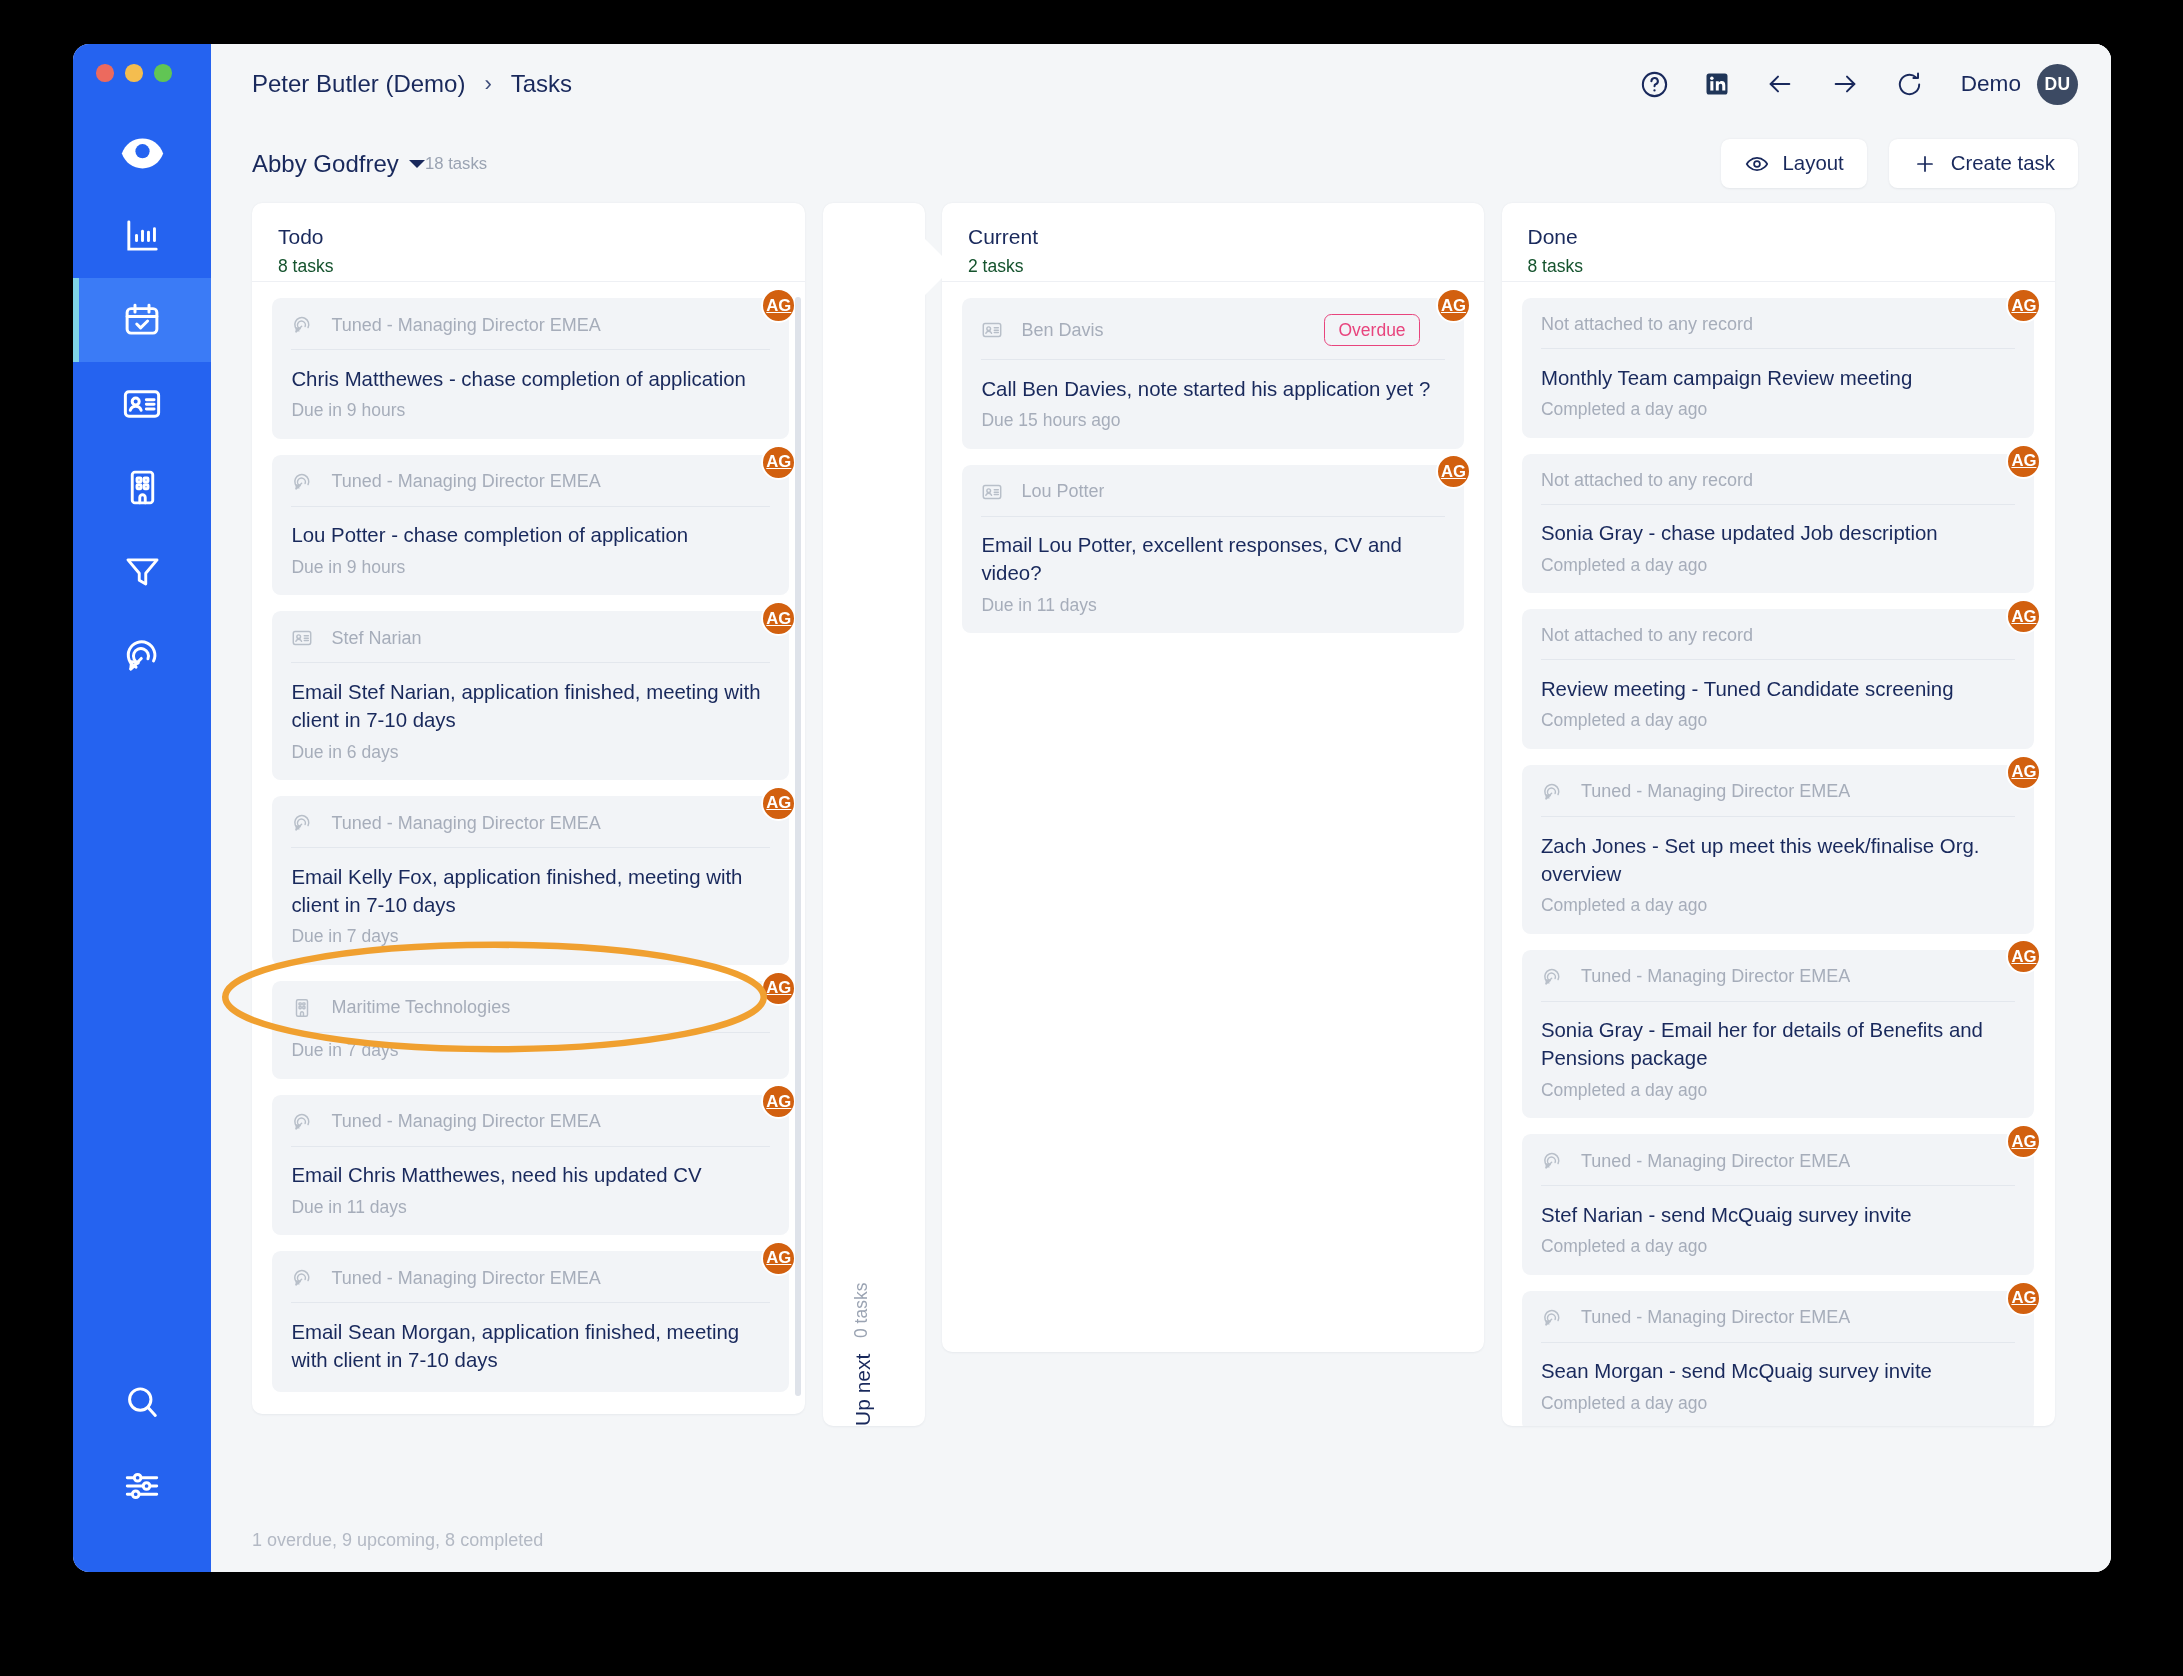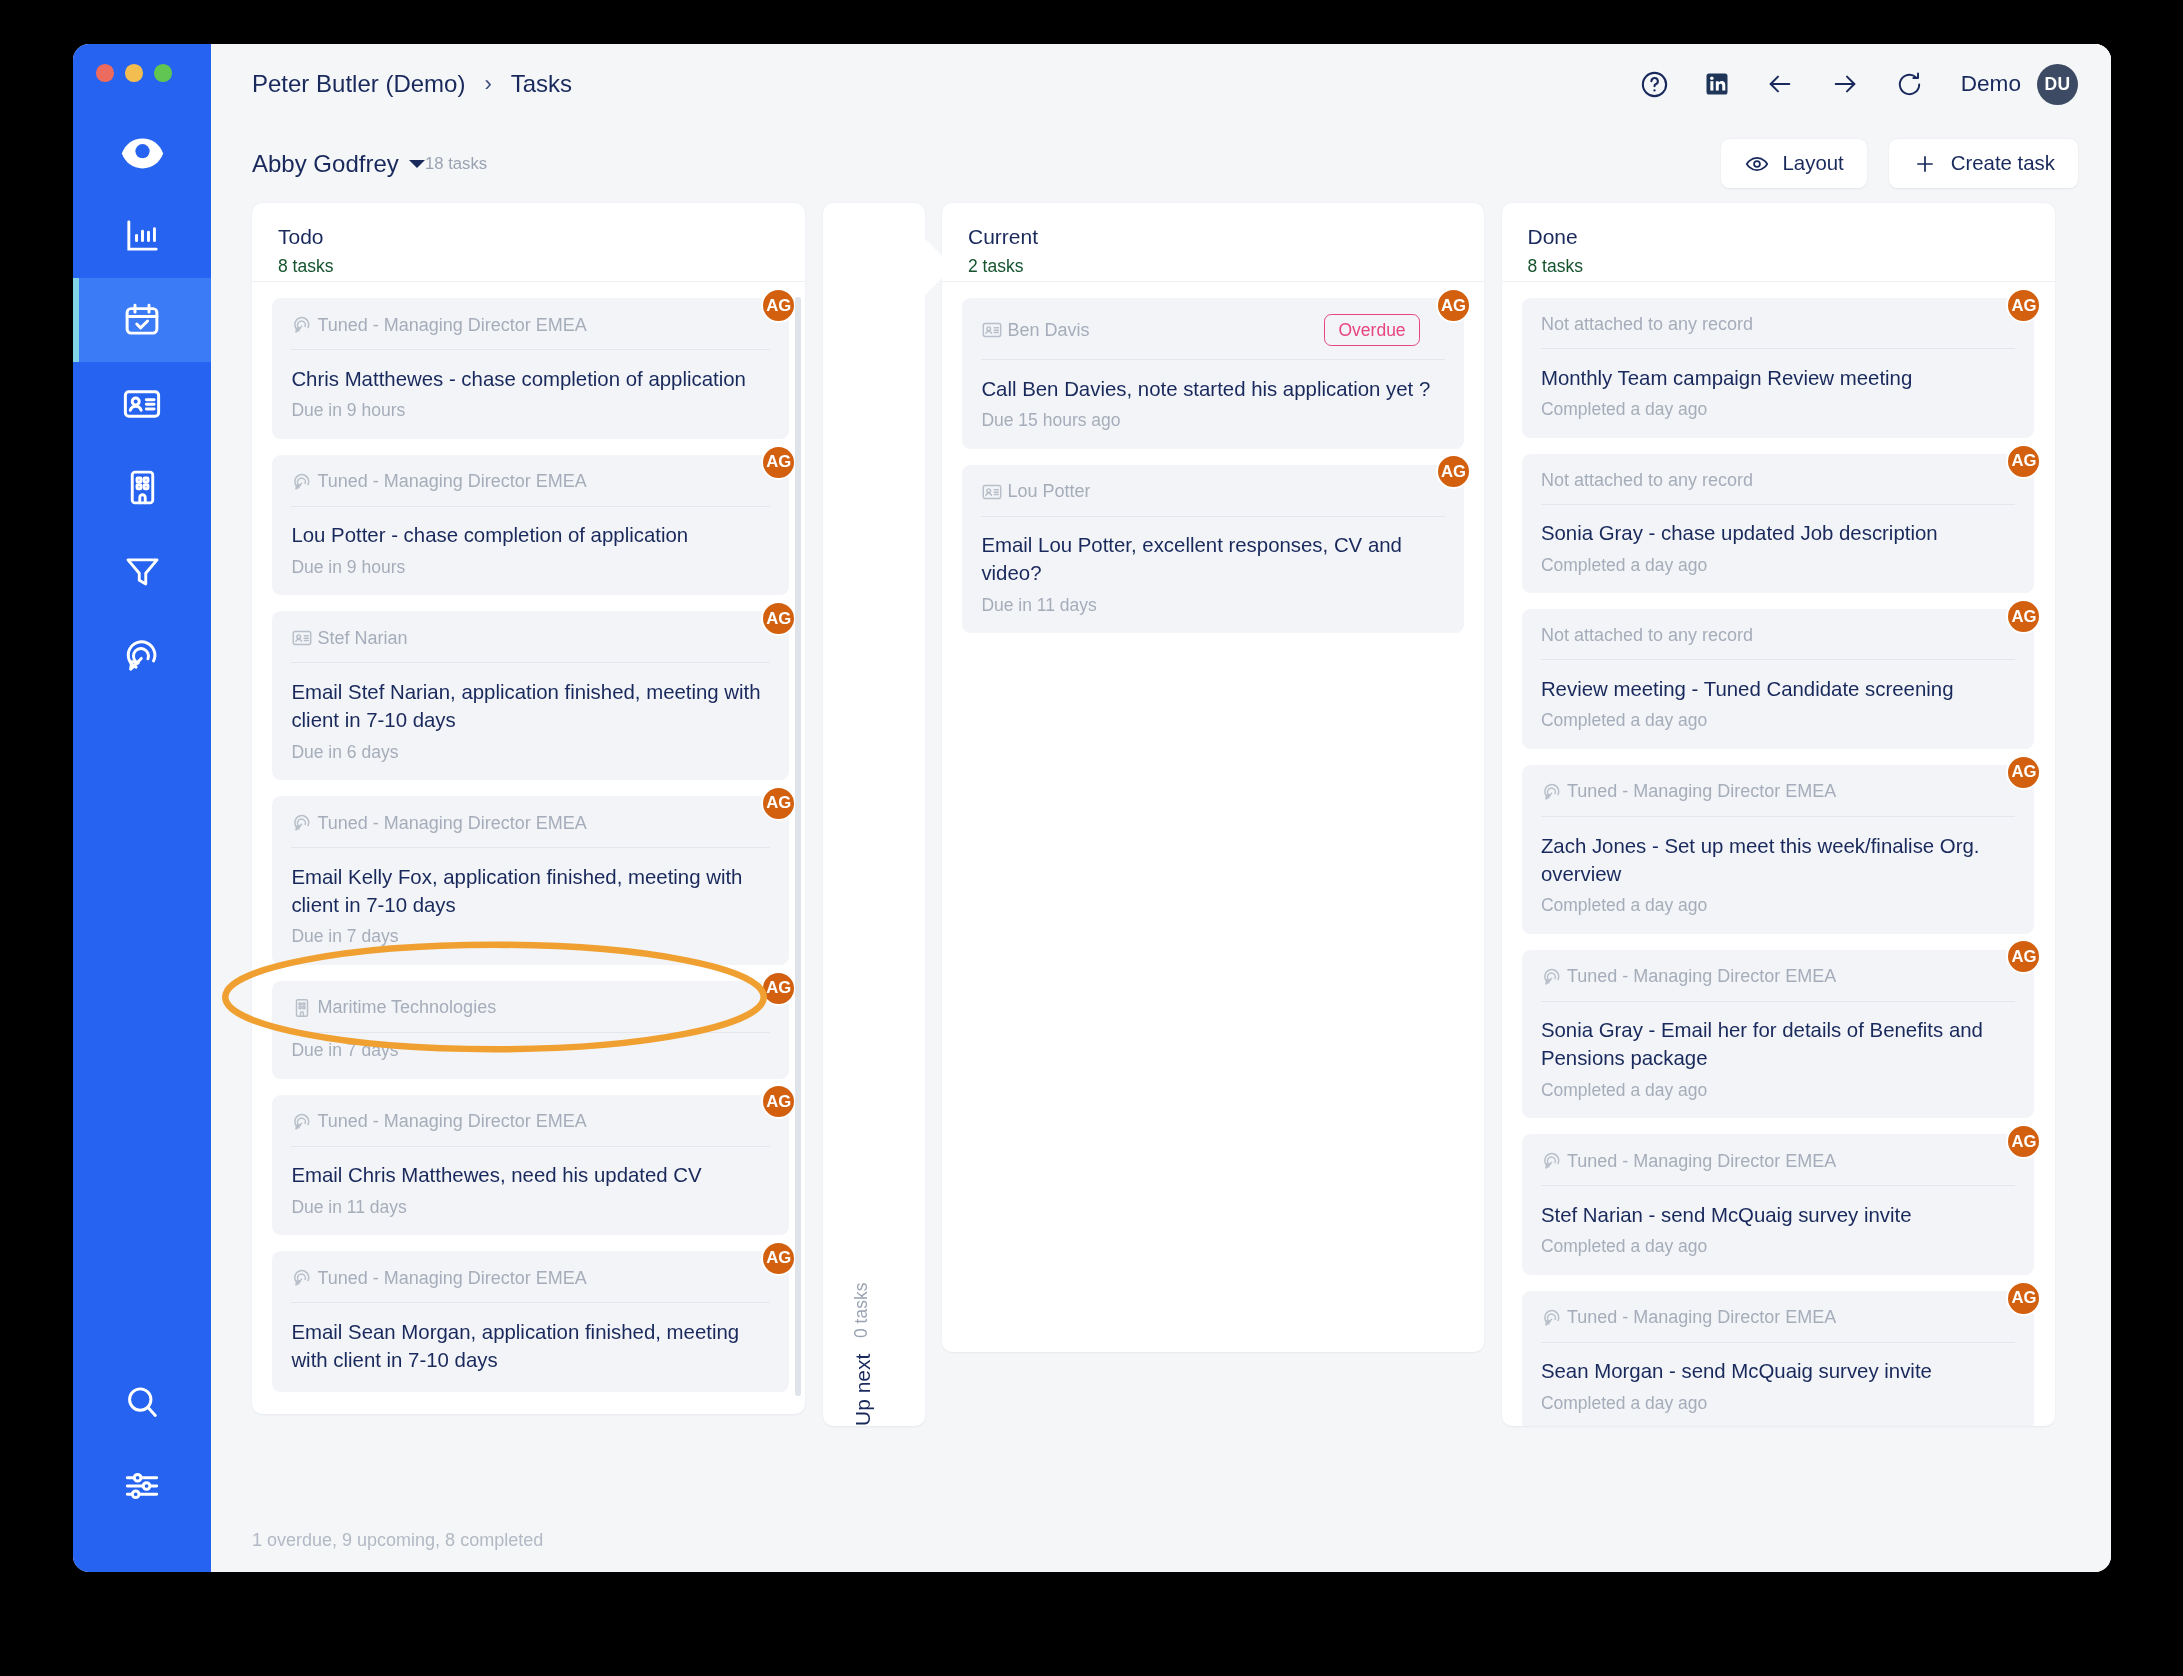--- a/index.html
+++ b/index.html
@@ -134,39 +134,40 @@
   .col-body.scroll { padding-right: 16px; }
 
   .card {
     background:#f2f4f7;
     border-radius: 8.7px;
     padding: 16px 19px 17.5px 19px;
     position: relative;
     cursor: pointer;
   }
   .card-head {
-    display:flex; align-items:center; gap: 4px;
+    display:flex; align-items:center; gap: 18px;
     padding-bottom: 13px;
     border-bottom: 1.5px solid #e3e7ed;
     min-height: 32px;
   }
   .rec-label { font-size: 18px; color:#a6adba; white-space:nowrap; overflow:hidden; text-overflow:ellipsis; }
   .head-spacer { flex:1 1 auto; }
   .badge-overdue {
     border: 1.5px solid #e8447d; color:#e8447d;
     border-radius: 7.3px; font-size: 17.5px;
     padding: 4.4px 13px; margin-right: 25px;
   }
   .avatar-ag {
     position: absolute; top: -10.2px; right: -7.3px;
     width: 35px; height: 35px; border-radius:50%;
     background: #d2600f; color:#fff;
     display:flex; align-items:center; justify-content:center;
     font-size: 16.7px; font-weight:700;
     border: 2.9px solid #fff;
+    text-decoration: underline;
   }
   .card-title {
     font-size: 20.4px; color:#19295c; line-height: 1.38;
     margin-top: 14.6px;
   }
   .card-due { font-size: 17.5px; color:#a6adba; margin-top: 7.3px; }
 
   
   .col-collapsed {
     flex: 0 0 102px;

